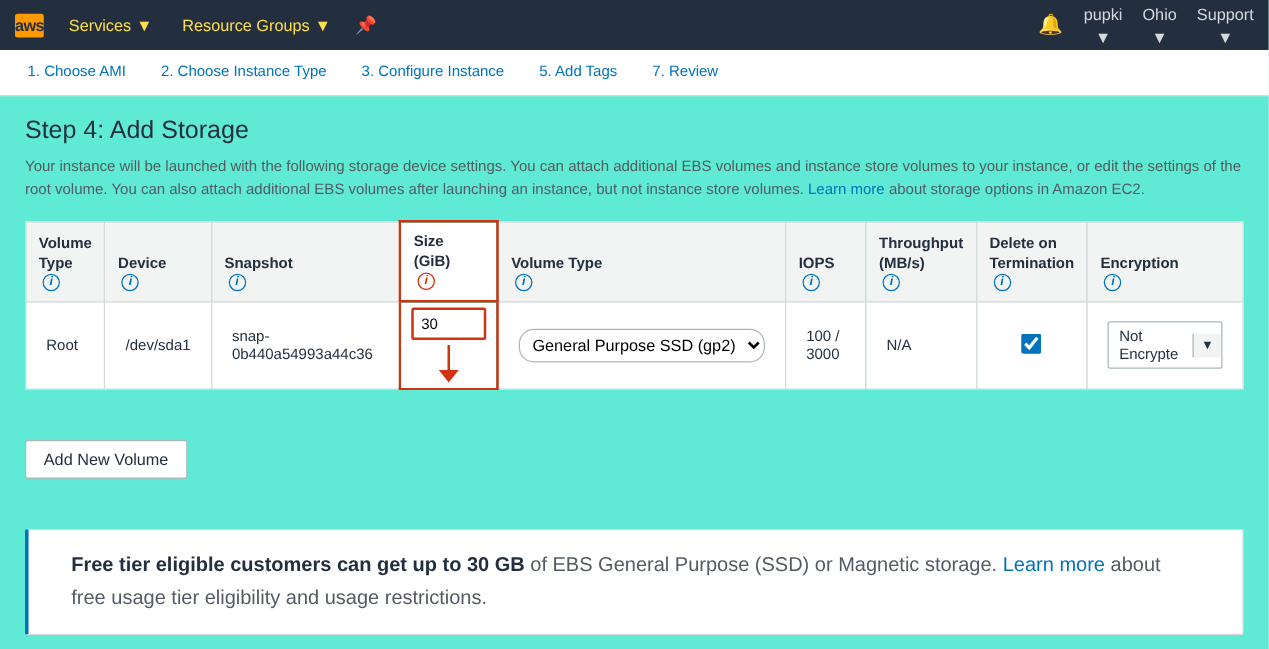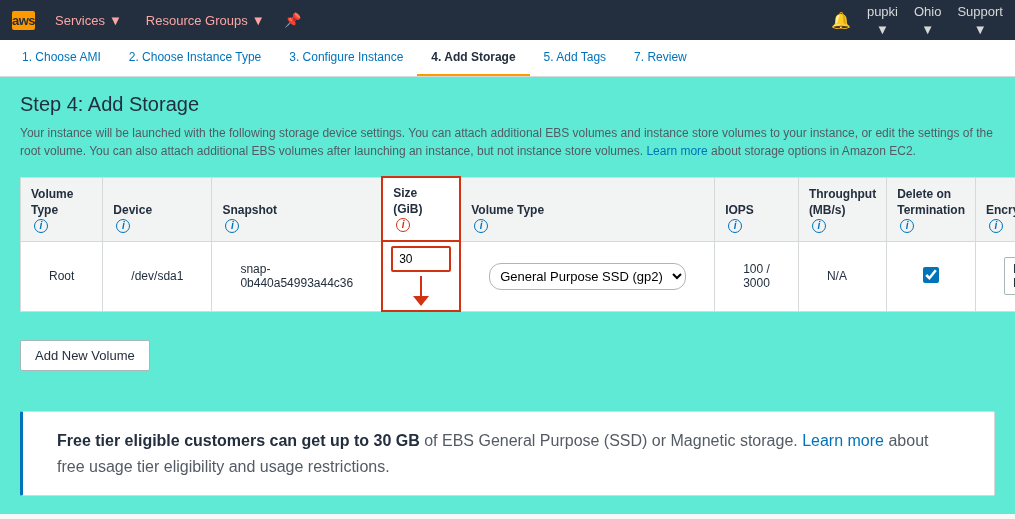--- a/index.html
+++ b/index.html
@@ -22,21 +22,21 @@
     .aws-logo-box {
       background: #ff9900;
       color: #232f3e;
       font-weight: 900;
       font-size: 13px;
       padding: 2px 0;
       border-radius: 2px;
       letter-spacing: -0.5px;
     }
     .nav-item {
-      color: #fca5a5;
+      color: #fde047;
       font-size: 13px;
       cursor: pointer;
       display: flex;
       align-items: center;
       gap: 4px;
       padding: 0 4px;
     }
     .nav-separator { flex: 1; }
     .nav-icon { color: #d5d9d9; font-size: 16px; cursor: pointer; }
     .nav-user { color: #d5d9d9; font-size: 13px; cursor: pointer; display: flex; align-items: center; gap: 3px; flex-direction: column; }
@@ -102,21 +102,21 @@
       background: #f2f3f3;
       padding: 8px 10px;
       text-align: left;
       font-size: 12px;
       font-weight: 600;
       color: #232f3e;
       border: 1px solid #d5d9d9;
       vertical-align: bottom;
     }
     .storage-table td {
-      padding: 8px 28px;
+      padding: 8px 16px;
       font-size: 12px;
       color: #232f3e;
       border: 1px solid #d5d9d9;
       vertical-align: middle;
       background: #fff;
     }
     .info-icon {
       display: inline-block;
       width: 14px;
       height: 14px;
@@ -265,21 +265,20 @@
   <div class="nav-user">
     <span>Support</span>
     <span>▼</span>
   </div>
 </nav>
 
 <div class="step-tabs">
   <div class="step-tab">1. Choose AMI</div>
   <div class="step-tab">2. Choose Instance Type</div>
   <div class="step-tab">3. Configure Instance</div>
-  <div class="step-tab active">4. Add Storage</div>
   <div class="step-tab">5. Add Tags</div>
   <div class="step-tab">7. Review</div>
 </div>
 
 <div class="main-content">
   <h1 class="page-title">Step 4: Add Storage</h1>
   <p class="page-desc">
     <span>Your instance will be launched with the following storage device settings. You can attach additional EBS volumes and instance store volumes to your instance, or edit the settings of the root volume. You can also attach additional EBS volumes after launching an instance, but not instance store volumes.</span>
     <a class="learn-more-link">Learn more</a>
     <span>about storage options in Amazon EC2.</span>
@@ -387,21 +386,21 @@
         <td>
           <div class="encrypt-select-wrapper">
             <span class="encrypt-text">Not Encrypte</span>
             <span class="encrypt-arrow">▼</span>
           </div>
         </td>
       </tr>
     </tbody>
   </table>
 
-  <div style="margin-top: 28px; margin-bottom: 16px;">
+  <div style="margin-top: 40px; margin-bottom: 16px;">
     <button class="add-volume-btn">Add New Volume</button>
   </div>
 
   <div class="info-box">
     <strong>Free tier eligible customers can get up to 30 GB</strong><span> of EBS General Purpose (SSD) or Magnetic storage.</span>
     <a class="learn-more-link">Learn more</a>
     <span> about free usage tier eligibility and usage restrictions.</span>
   </div>
 </div>
 

